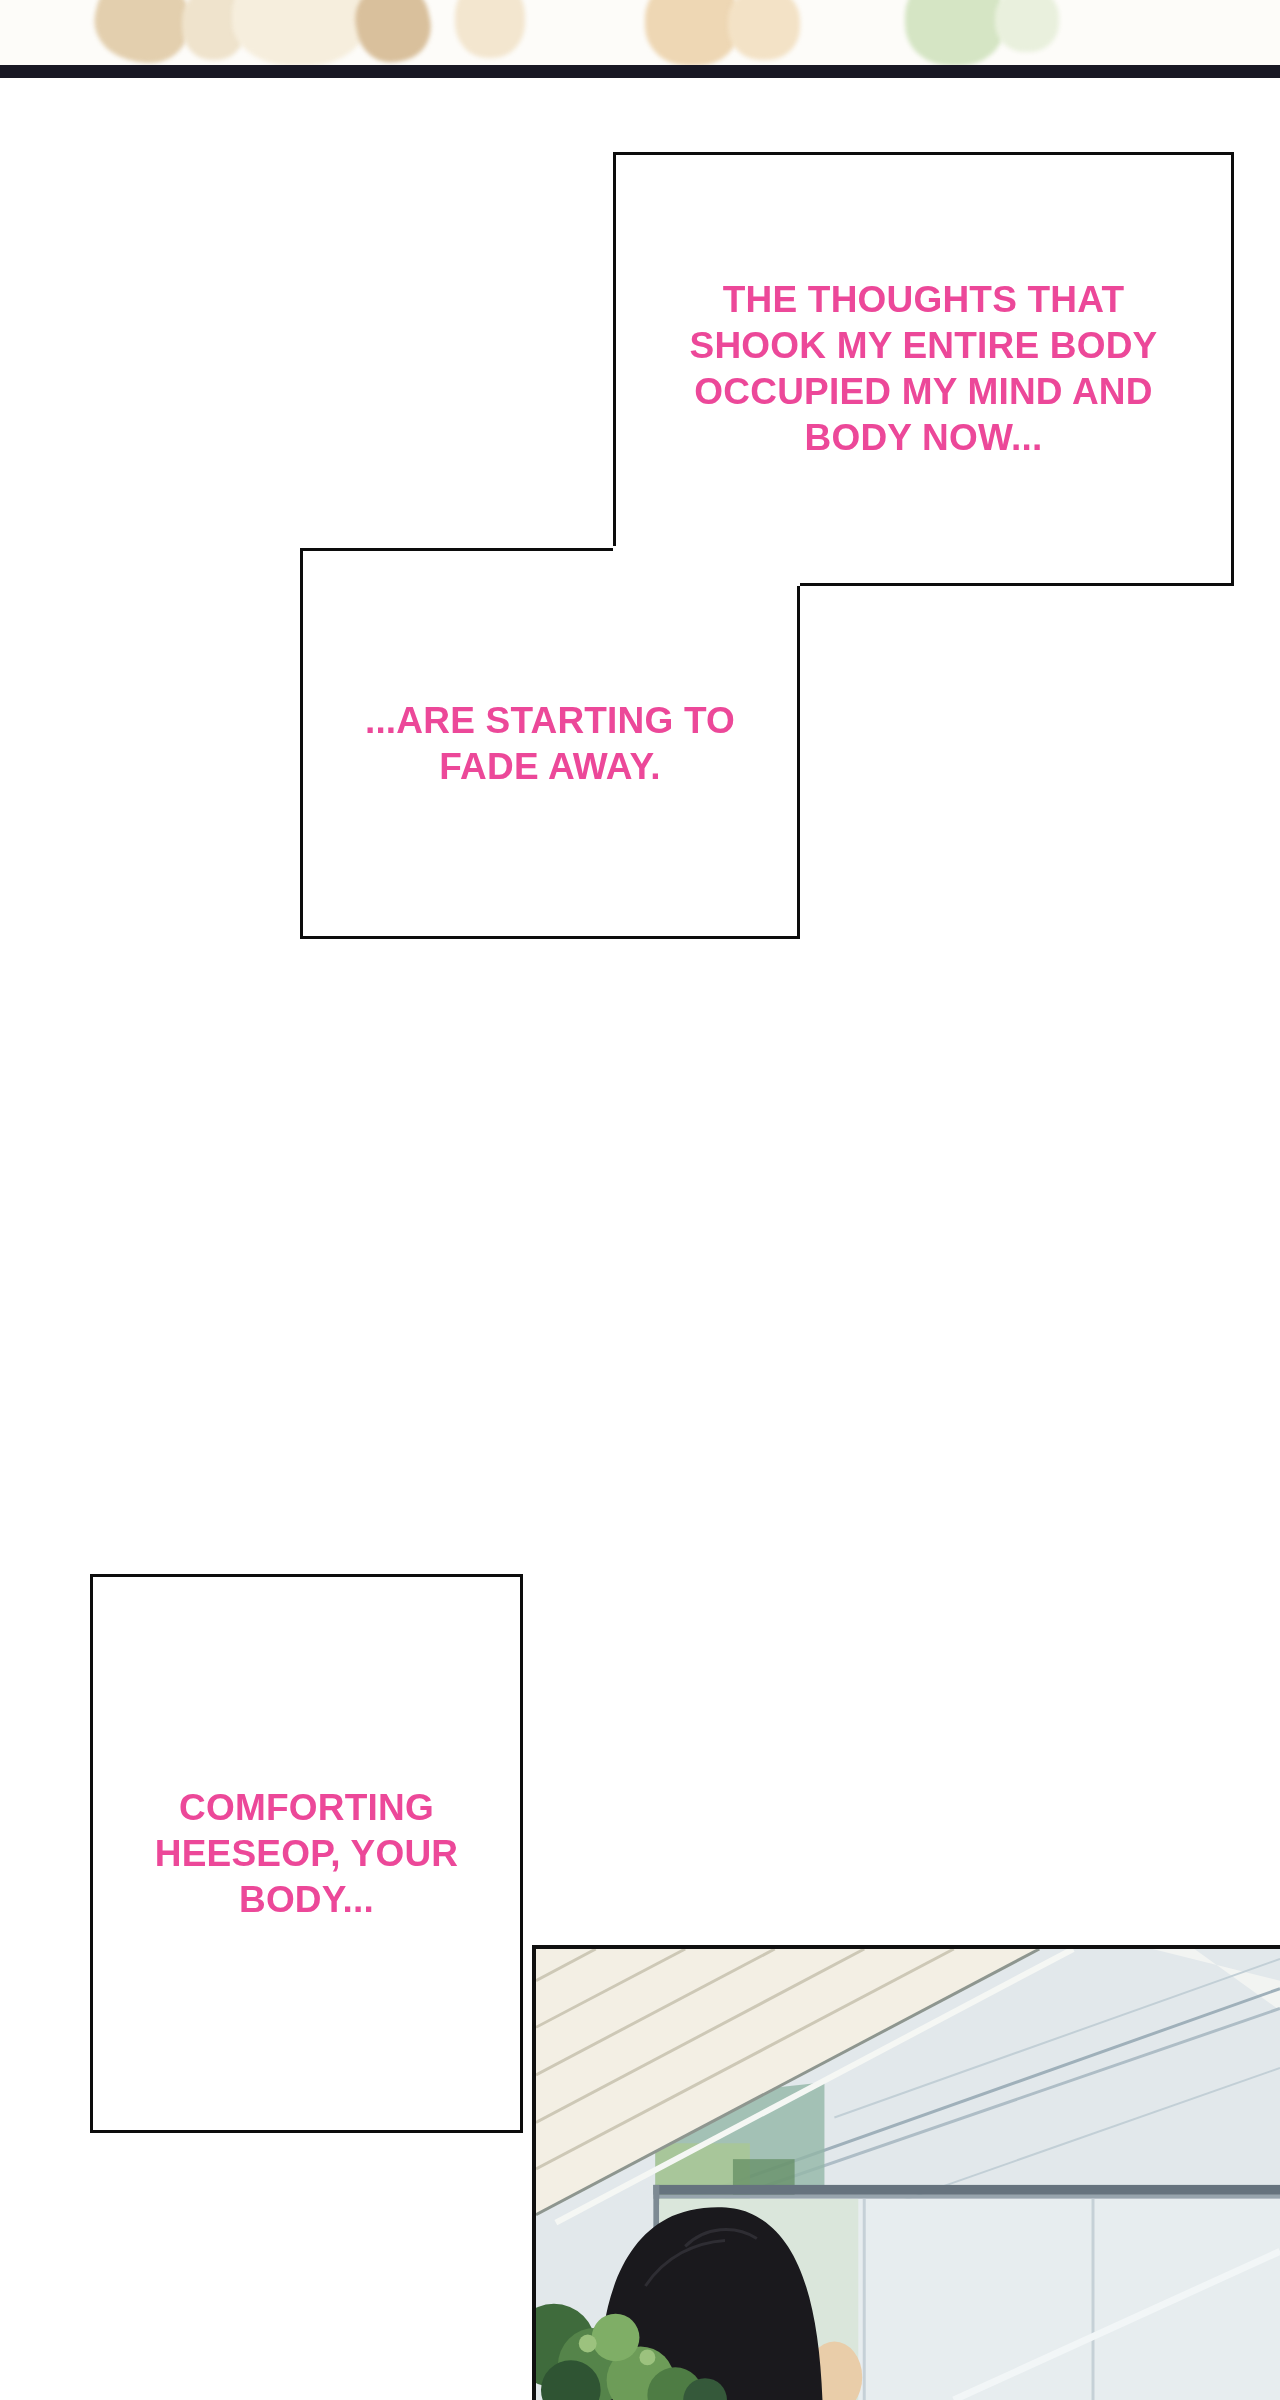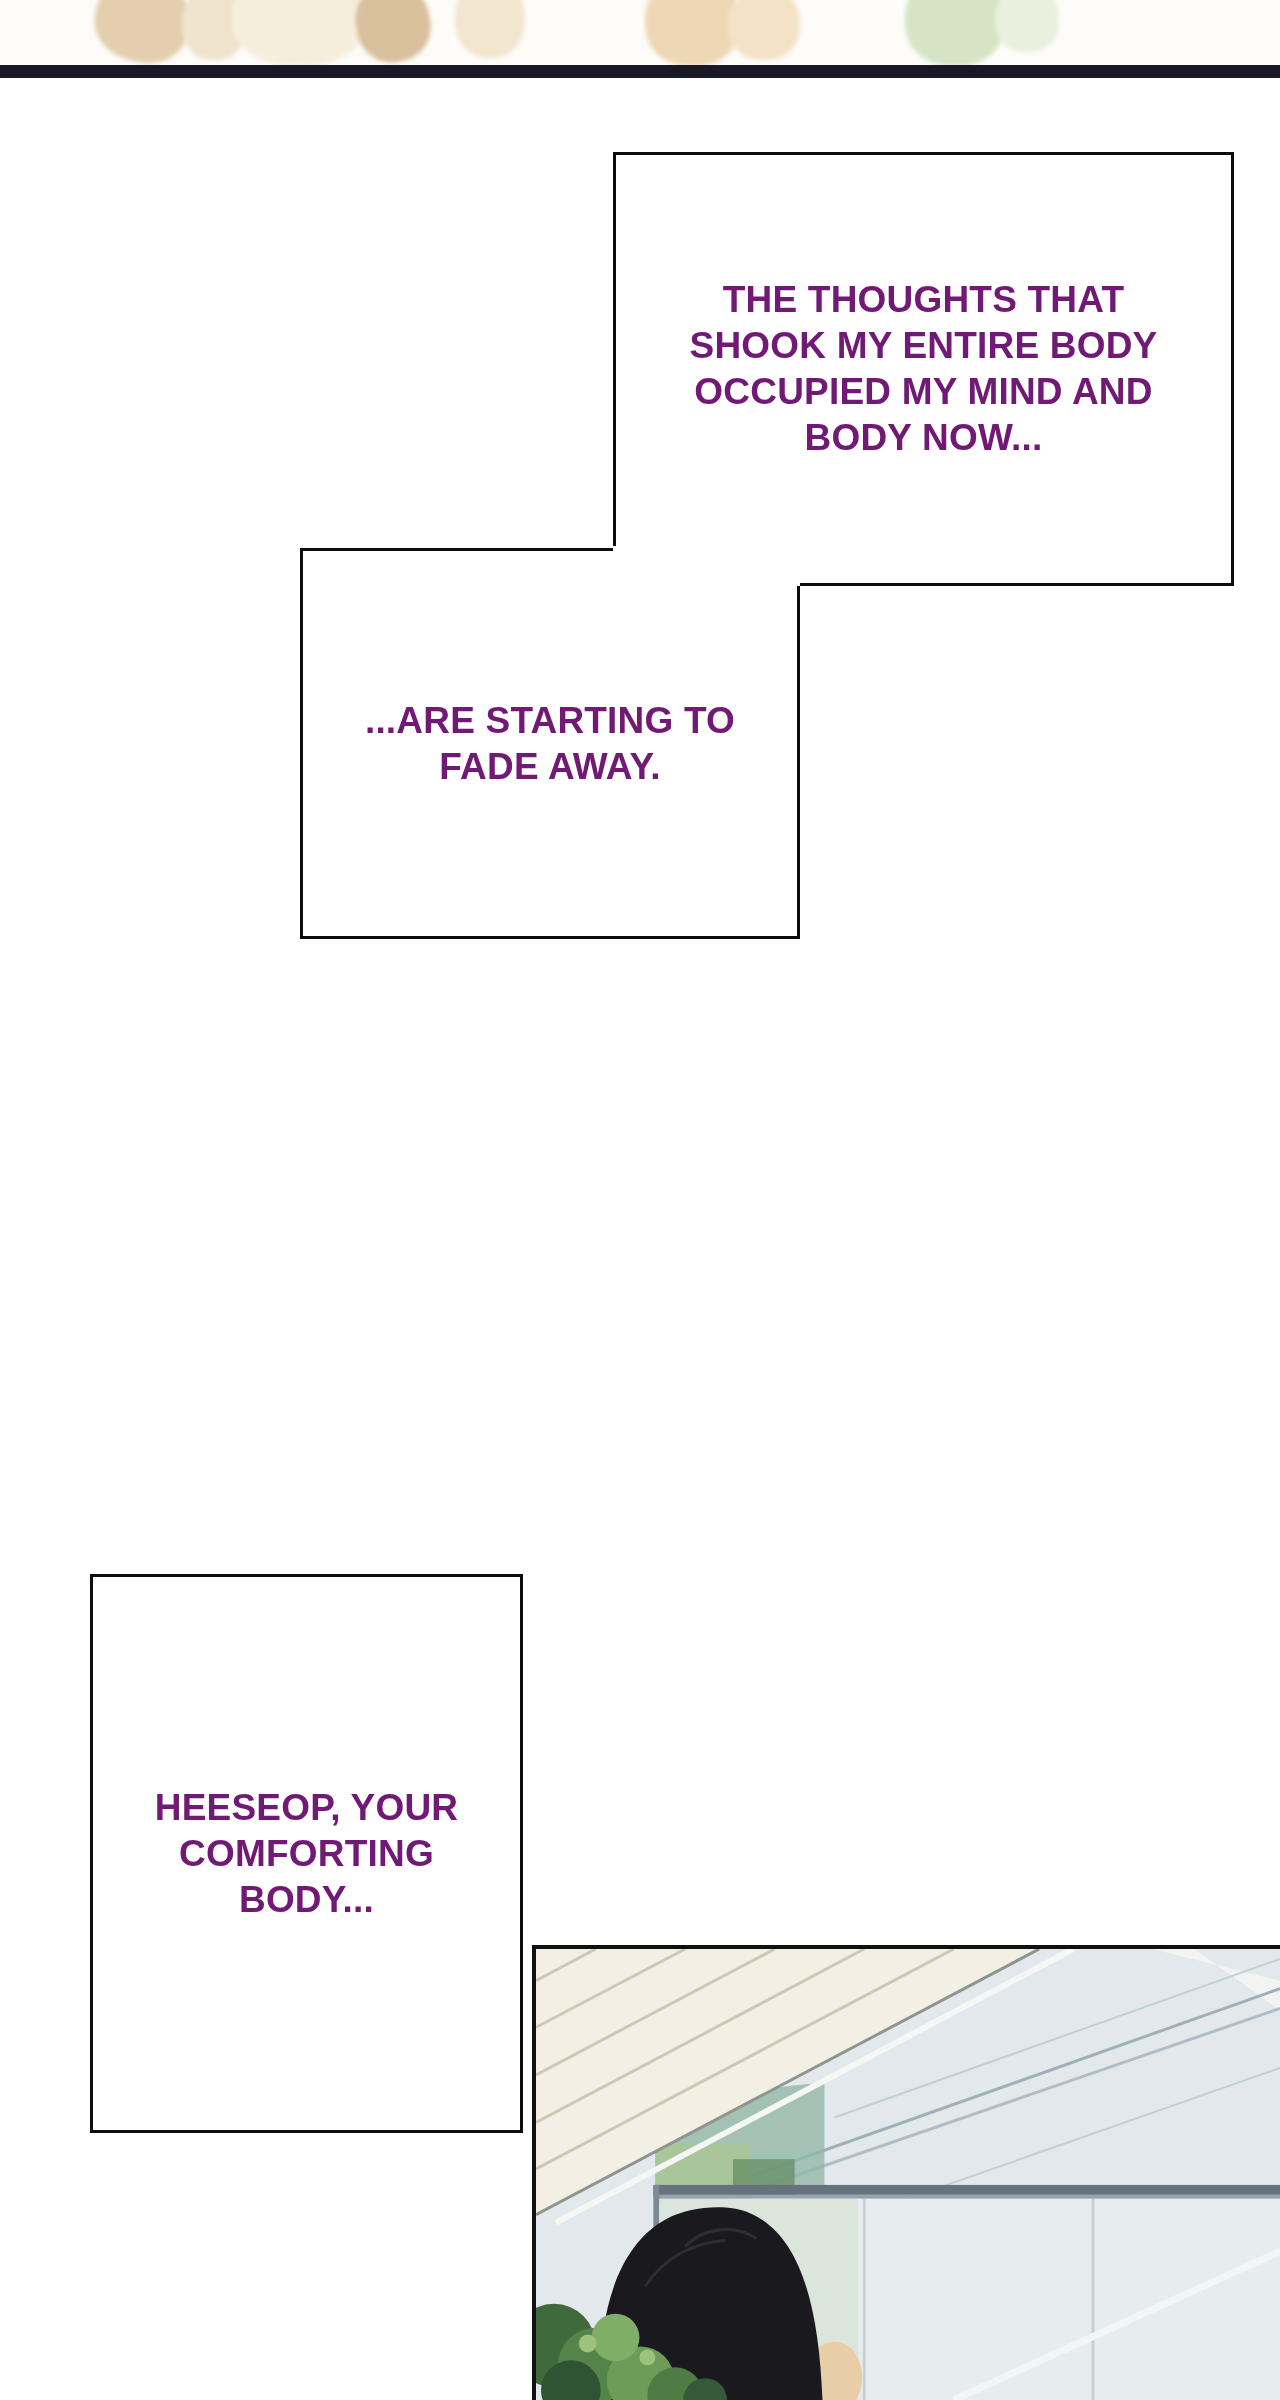--- a/index.html
+++ b/index.html
@@ -40,21 +40,21 @@
   .box-a { left: 613px; top: 152px;  width: 621px; height: 434px; }
   .box-b { left: 300px; top: 548px;  width: 500px; height: 391px; }
   .box-c { left:  90px; top: 1574px; width: 433px; height: 559px; }
   .union-patch {
     position: absolute; left: 613px; top: 546px; width: 187px; height: 40px;
     background: #ffffff;
   }
   .nbox-text {
     width: 100%; margin: 0; text-align: center;
     font-weight: bold; font-size: 37px; line-height: 46px;
-    color: #701a75; letter-spacing: 0.2px;
+    color: #ec4899; letter-spacing: 0.2px;
   }
   .nbox-text span { display: block; }
 
   
   .panel {
     position: absolute; left: 532px; top: 1945px; width: 748px; height: 455px;
     border-top: 4px solid #101010; border-left: 4px solid #101010;
     box-sizing: border-box; background: #e2e8eb; overflow: hidden;
   }
   .panel svg { display: block; width: 744px; height: 451px; }
@@ -90,22 +90,22 @@
     <p class="nbox-text">
       <span>...ARE STARTING TO</span>
       <span>FADE AWAY.</span>
     </p>
   </div>
 
   <div class="union-patch"></div>
 
   <div class="nbox box-c">
     <p class="nbox-text">
+      <span>COMFORTING</span>
       <span>HEESEOP, YOUR</span>
-      <span>COMFORTING</span>
       <span>BODY...</span>
     </p>
   </div>
 
   <div class="panel">
     <svg viewBox="0 0 748 455" preserveAspectRatio="none">
 
       <rect x="0" y="0" width="748" height="455" fill="#e2e8eb"></rect>
 
       <g fill="none">

